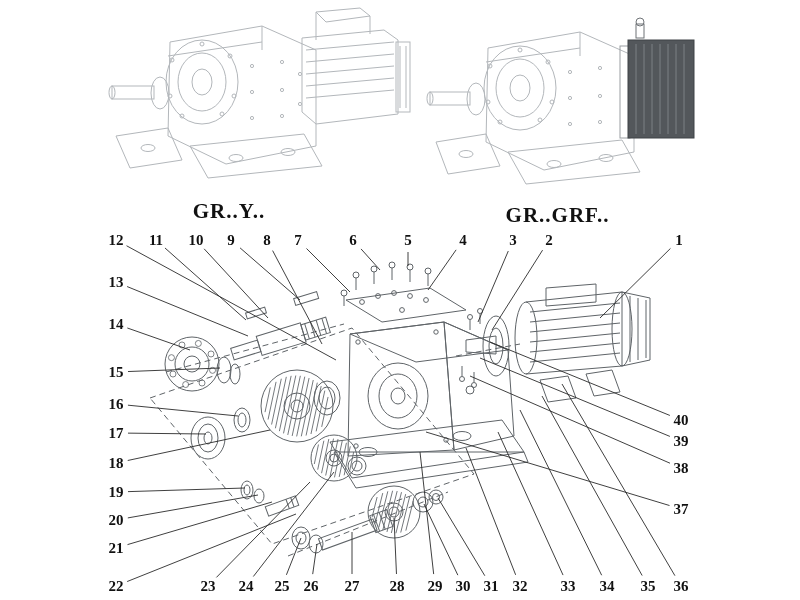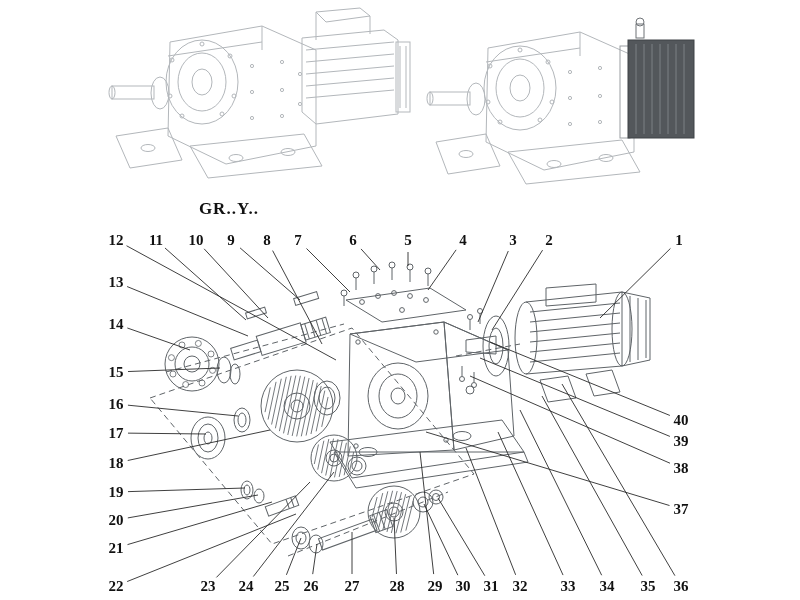--- a/index.html
+++ b/index.html
@@ -1,19 +1,19 @@
 <!DOCTYPE html>
 <html style="--line-light: #b3b7bb; --line-dark: #5f6468; --text: #111111;"><head>
 <meta charset="utf-8">
 <style>
   html,body{margin:0;padding:0;background:#ffffff;}
   .stage{position:relative;width:800px;height:600px;background:#fff;overflow:hidden;
          font-family:"Liberation Serif", serif;}
   svg{position:absolute;left:0;top:0;}
-  .fig-label{position:absolute;font-weight:bold;font-size:17px;letter-spacing:1px;
+  .fig-label{position:absolute;font-weight:bold;font-size:21px;letter-spacing:1px;
              color:var(--text,#111);text-align:center;}
   .art-light{stroke:var(--line-light,#b3b7bb);}
   .art-dark{stroke:var(--line-dark,#5f6468);}
   .callout-num{font-family:"Liberation Serif",serif;font-weight:bold;font-size:15px;
                fill:var(--text,#111);}
   .leader{stroke:#2a2a2a;stroke-width:0.9;}
   .dash{stroke-dasharray:6 4;}
 </style>
 </head>
 <body>
@@ -396,14 +396,15 @@
         <line x1="670.0001381188594" y1="463.20385169163535" x2="470" y2="376" class="leader"></line>
         <text x="681" y="473" text-anchor="middle" class="callout-num">38</text>
         <line x1="669.9084396529369" y1="436.4199029412625" x2="480" y2="358" class="leader"></line>
         <text x="681" y="446" text-anchor="middle" class="callout-num">39</text>
         <line x1="669.890659080933" y1="415.4632010906428" x2="490" y2="342" class="leader"></line>
         <text x="681" y="425" text-anchor="middle" class="callout-num">40</text>
       </g>
 </svg>
 
 <div class="fig-label" style="left:186px;top:199px;width:86px;">GR..Y..</div>
+<div class="fig-label" style="left:500px;top:203px;width:115px;">GR..GRF..</div>
 
 </div>
 
 </body></html>

